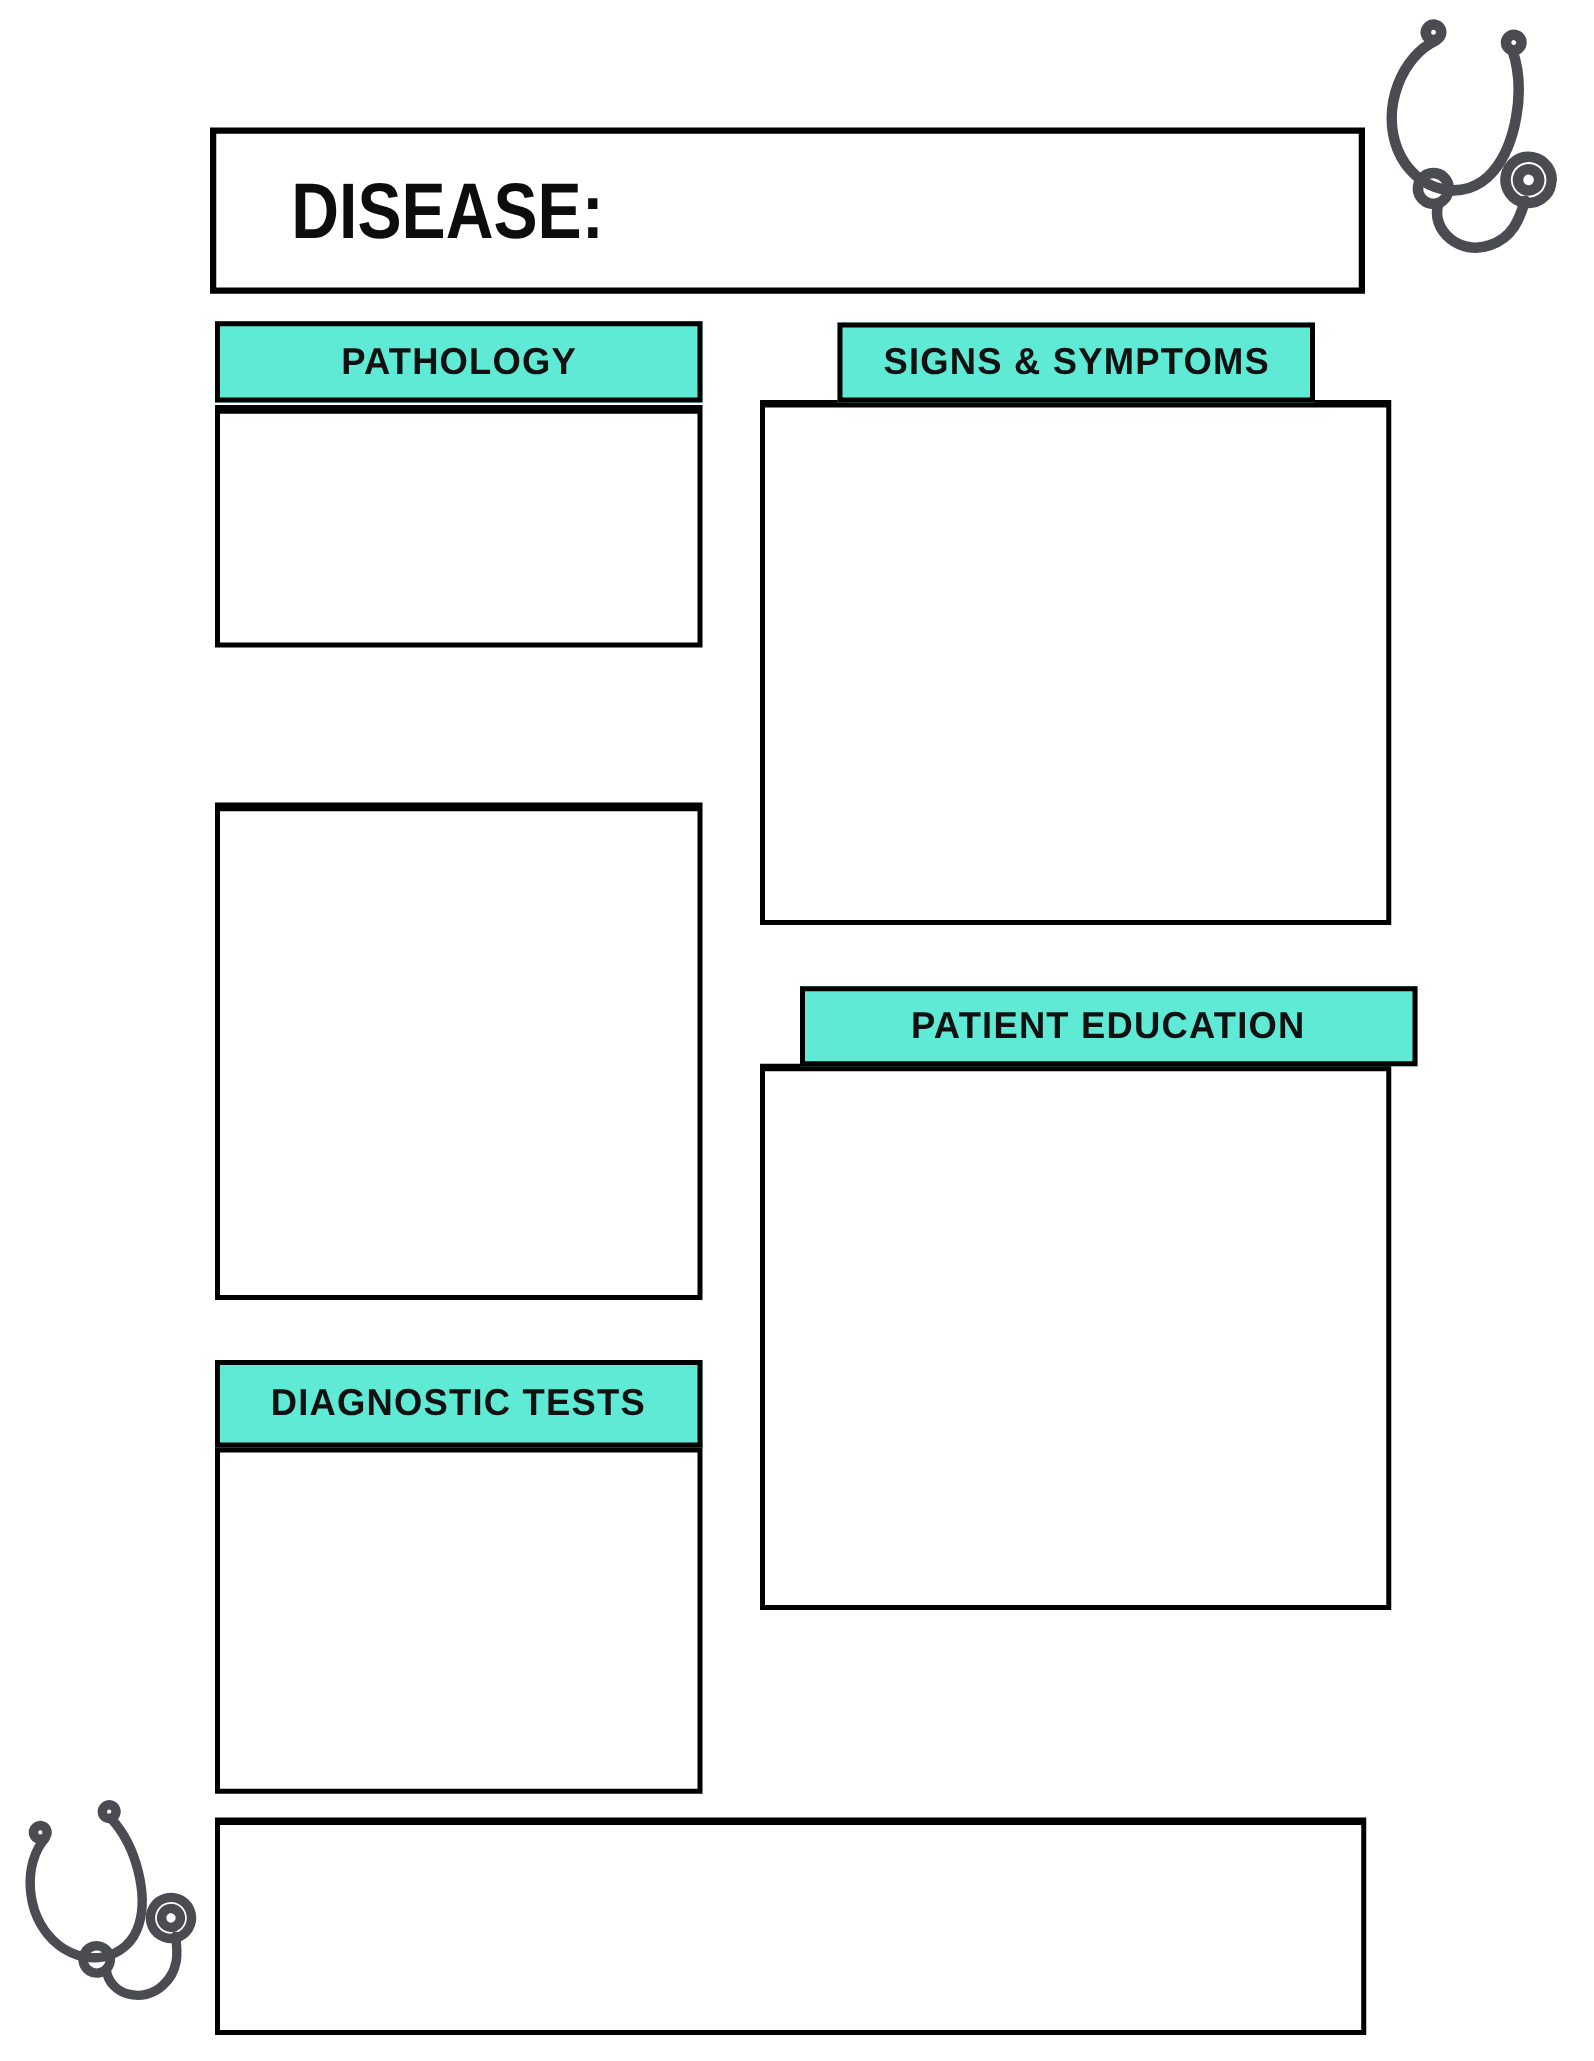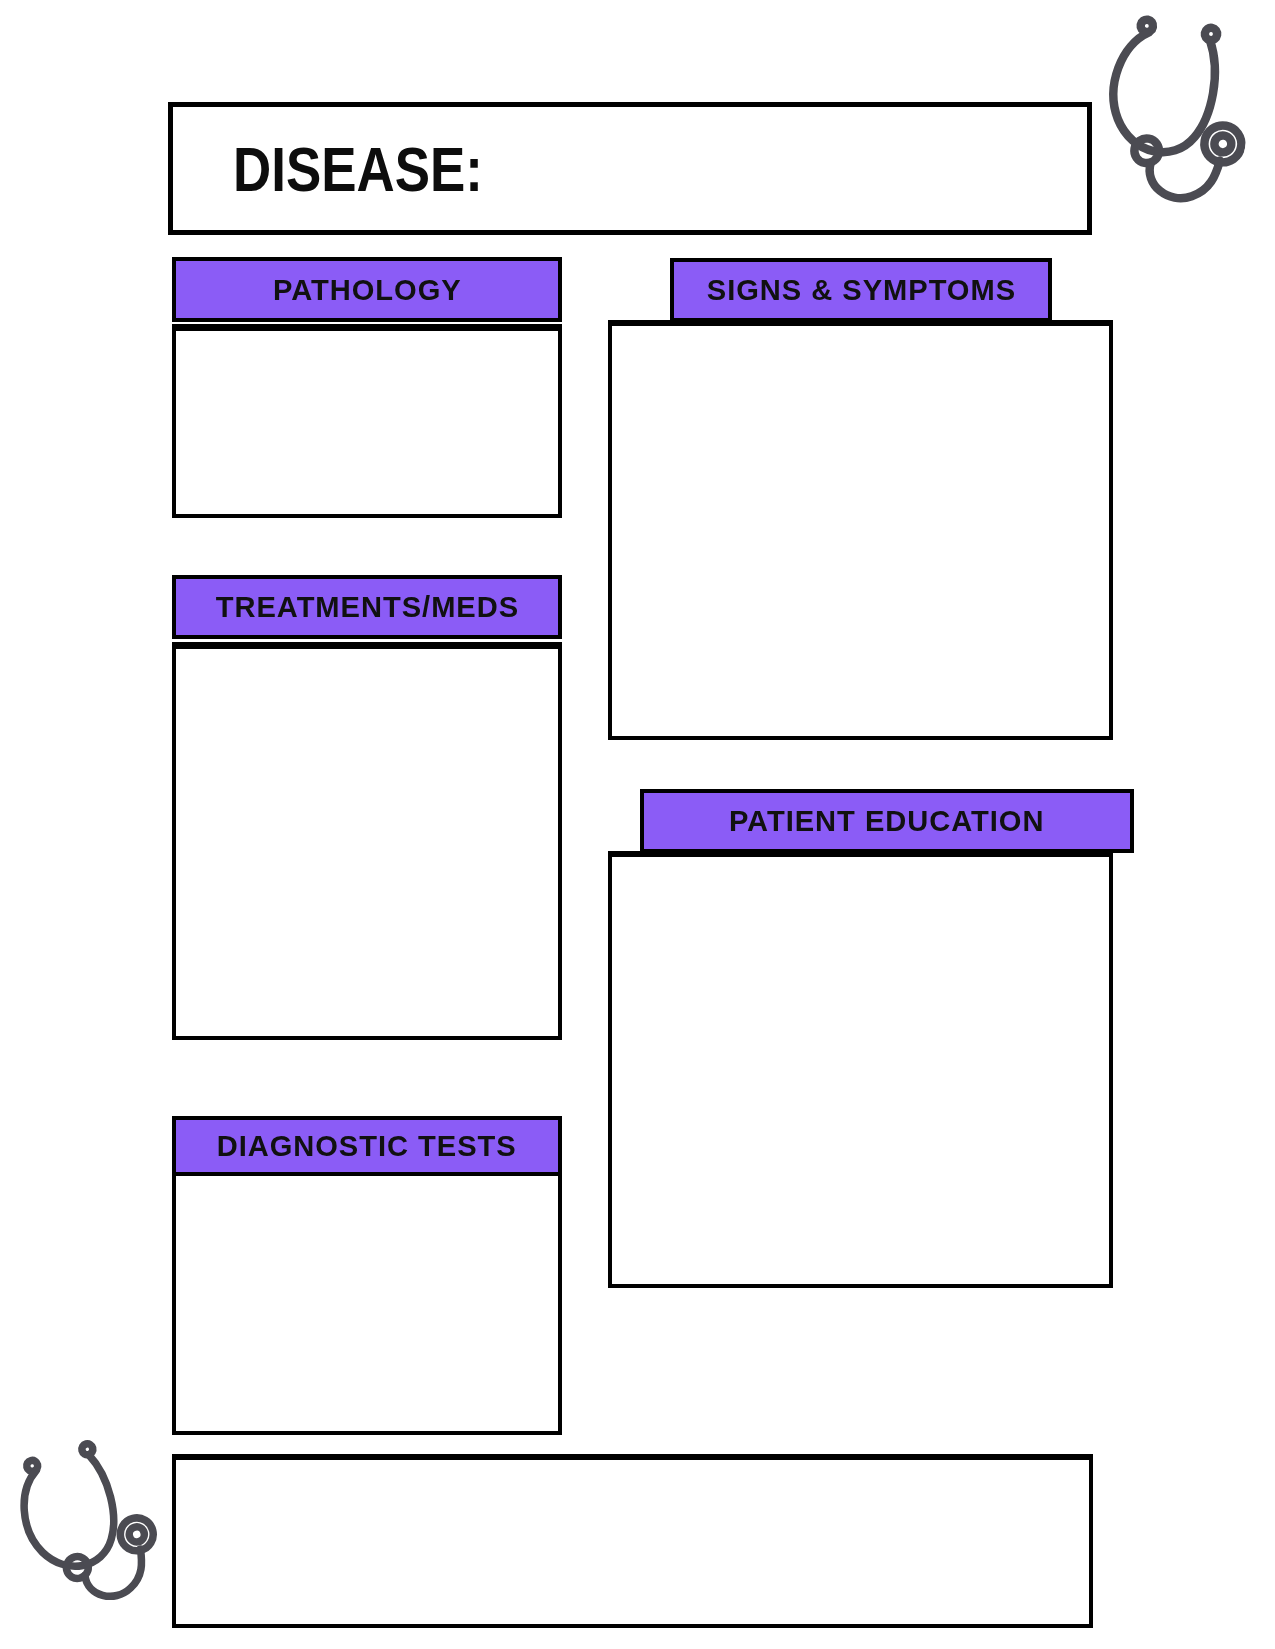--- a/index.html
+++ b/index.html
@@ -17,41 +17,41 @@
     display:flex;align-items:center;
   }
   .title-text{
     font-size:63px;font-weight:bold;color:#0d0d0d;
     margin-left:60px;letter-spacing:0px;
     transform:scaleX(0.84);transform-origin:left center;
     white-space:nowrap;
   }
   .title-fill{position:absolute;left:330px;top:5px;right:5px;bottom:5px;}
   .hdr{
-    position:absolute;box-sizing:border-box;background:#8b5cf6;
+    position:absolute;box-sizing:border-box;background:#5eead4;
     border:4px solid #000;
     display:flex;align-items:center;justify-content:center;
     z-index:3;
   }
   .hdr span{
     font-weight:bold;font-size:30px;color:#111;
     letter-spacing:1px;white-space:nowrap;
     transform:scaleX(0.97);
   }
   .body{
     position:absolute;box-sizing:border-box;background:#ffffff;
     border:4px solid #000;border-top:7px solid #000;
     z-index:2;
   }
   
   .pathology-hdr   {left:172px;top:257px;width:390px;height:65px;}
   .pathology-body  {left:172px;top:324px;width:390px;height:194px;}
   .treatments-hdr  {left:172px;top:575px;width:390px;height:64px;}
   .treatments-body {left:172px;top:642px;width:390px;height:398px;}
-  .diagnostic-hdr  {left:172px;top:1088px;width:390px;height:60px;margin-top:28px;}
+  .diagnostic-hdr  {left:172px;top:1088px;width:390px;height:70px;}
   .diagnostic-body {left:172px;top:1155px;width:390px;height:280px;}
   
   .signs-hdr       {left:670px;top:258px;width:382px;height:64px;}
   .signs-body      {left:608px;top:320px;width:505px;height:420px;border-top-width:6px;}
   .pe-hdr          {left:640px;top:789px;width:494px;height:64px;}
   .pe-body         {left:608px;top:851px;width:505px;height:437px;border-top-width:6px;}
   .nursing-hdr     {left:608px;top:1392px;width:485px;height:64px;}
   .nursing-body    {left:172px;top:1454px;width:921px;height:174px;border-top-width:6px;}
   
   .steth{position:absolute;z-index:1;}
@@ -96,23 +96,20 @@
   <div class="hdr pathology-hdr">
     <span>PATHOLOGY</span>
   </div>
   <div class="body pathology-body"></div>
 
   <div class="hdr signs-hdr">
     <span>SIGNS &amp; SYMPTOMS</span>
   </div>
   <div class="body signs-body"></div>
 
-  <div class="hdr treatments-hdr">
-    <span>TREATMENTS/MEDS</span>
-  </div>
   <div class="body treatments-body"></div>
 
   <div class="hdr pe-hdr">
     <span>PATIENT EDUCATION</span>
   </div>
   <div class="body pe-body"></div>
 
   <div class="hdr diagnostic-hdr">
     <span>DIAGNOSTIC TESTS</span>
   </div>

